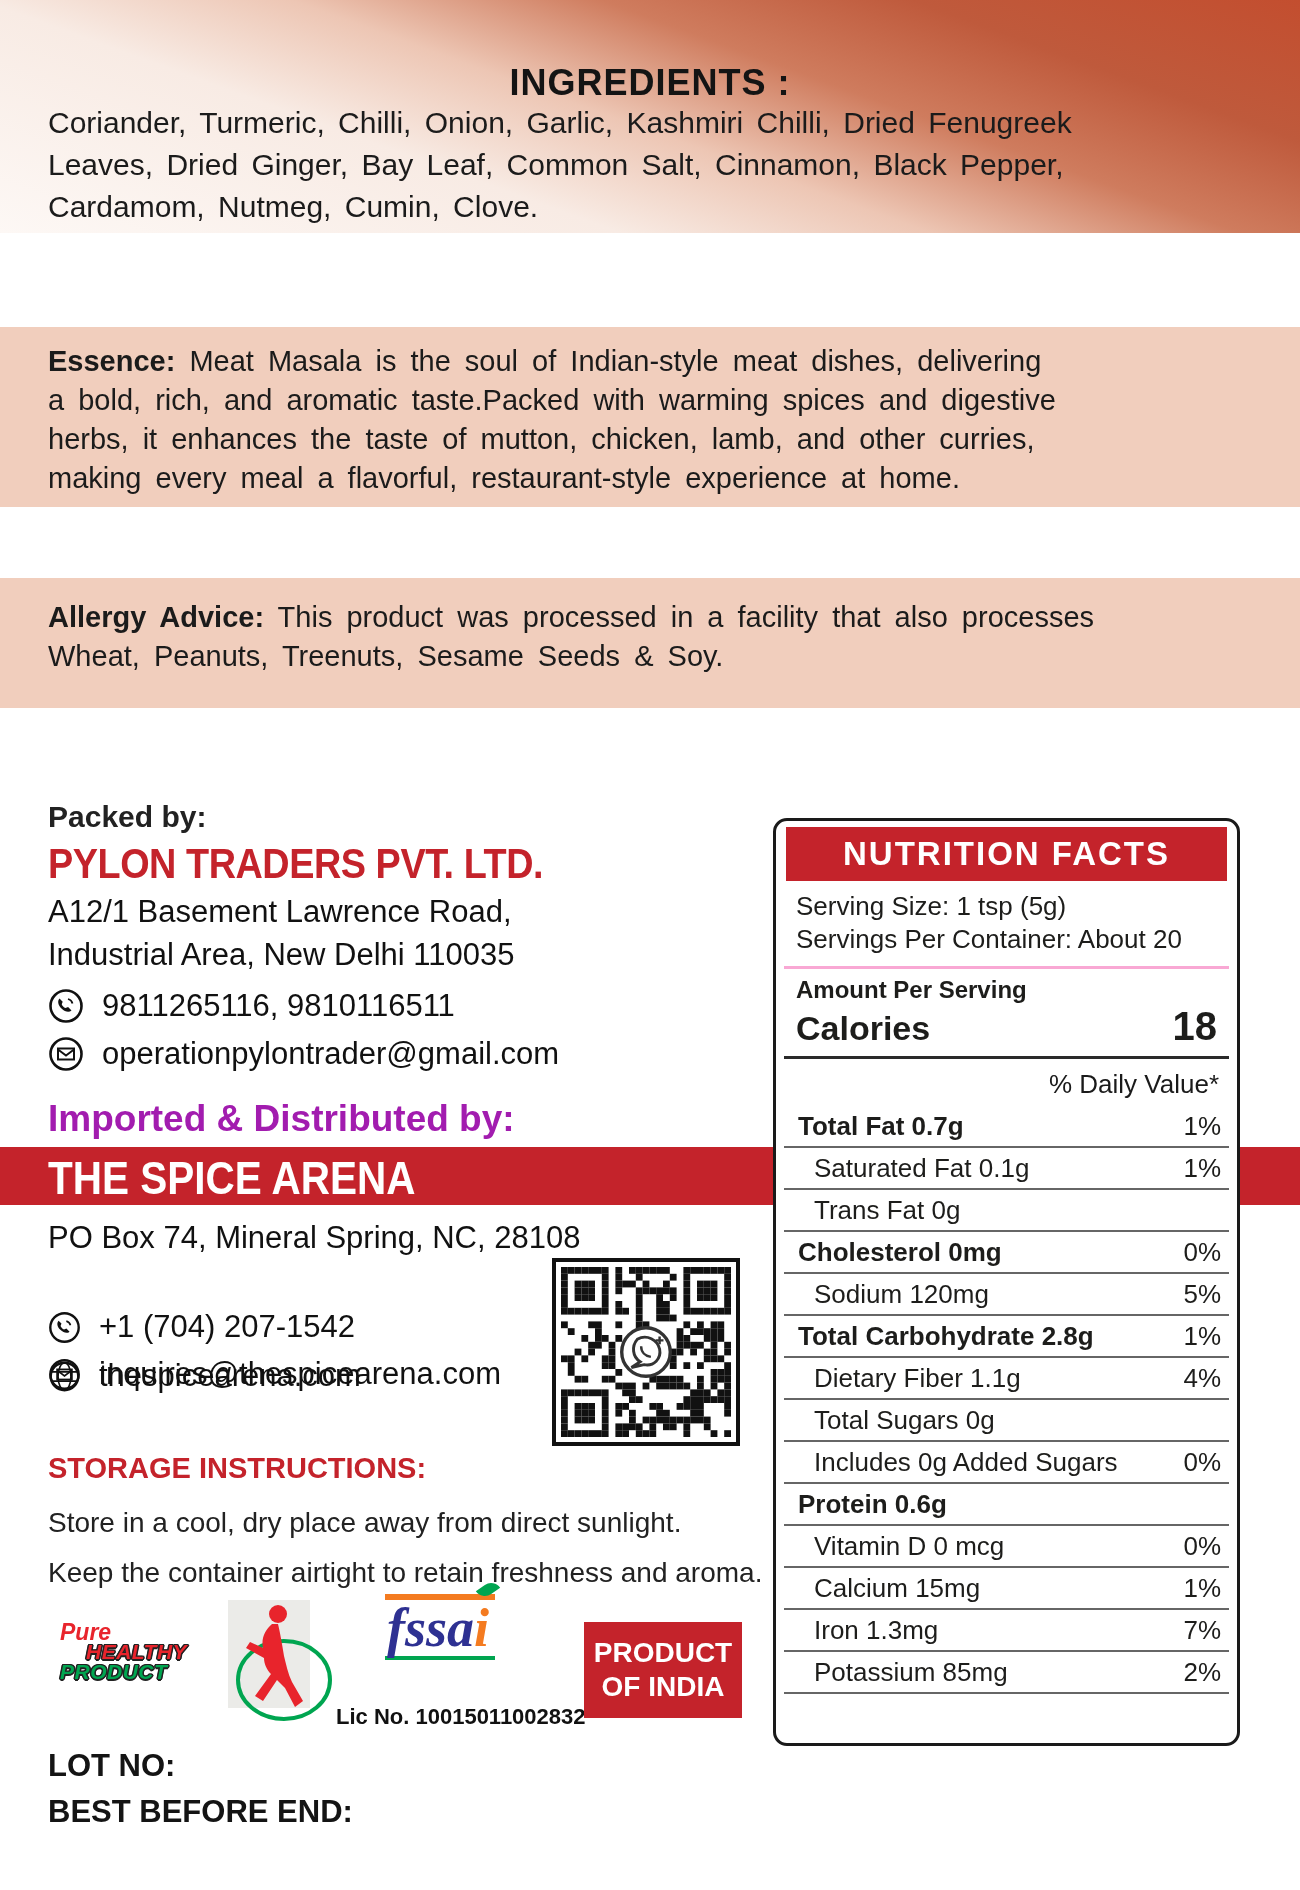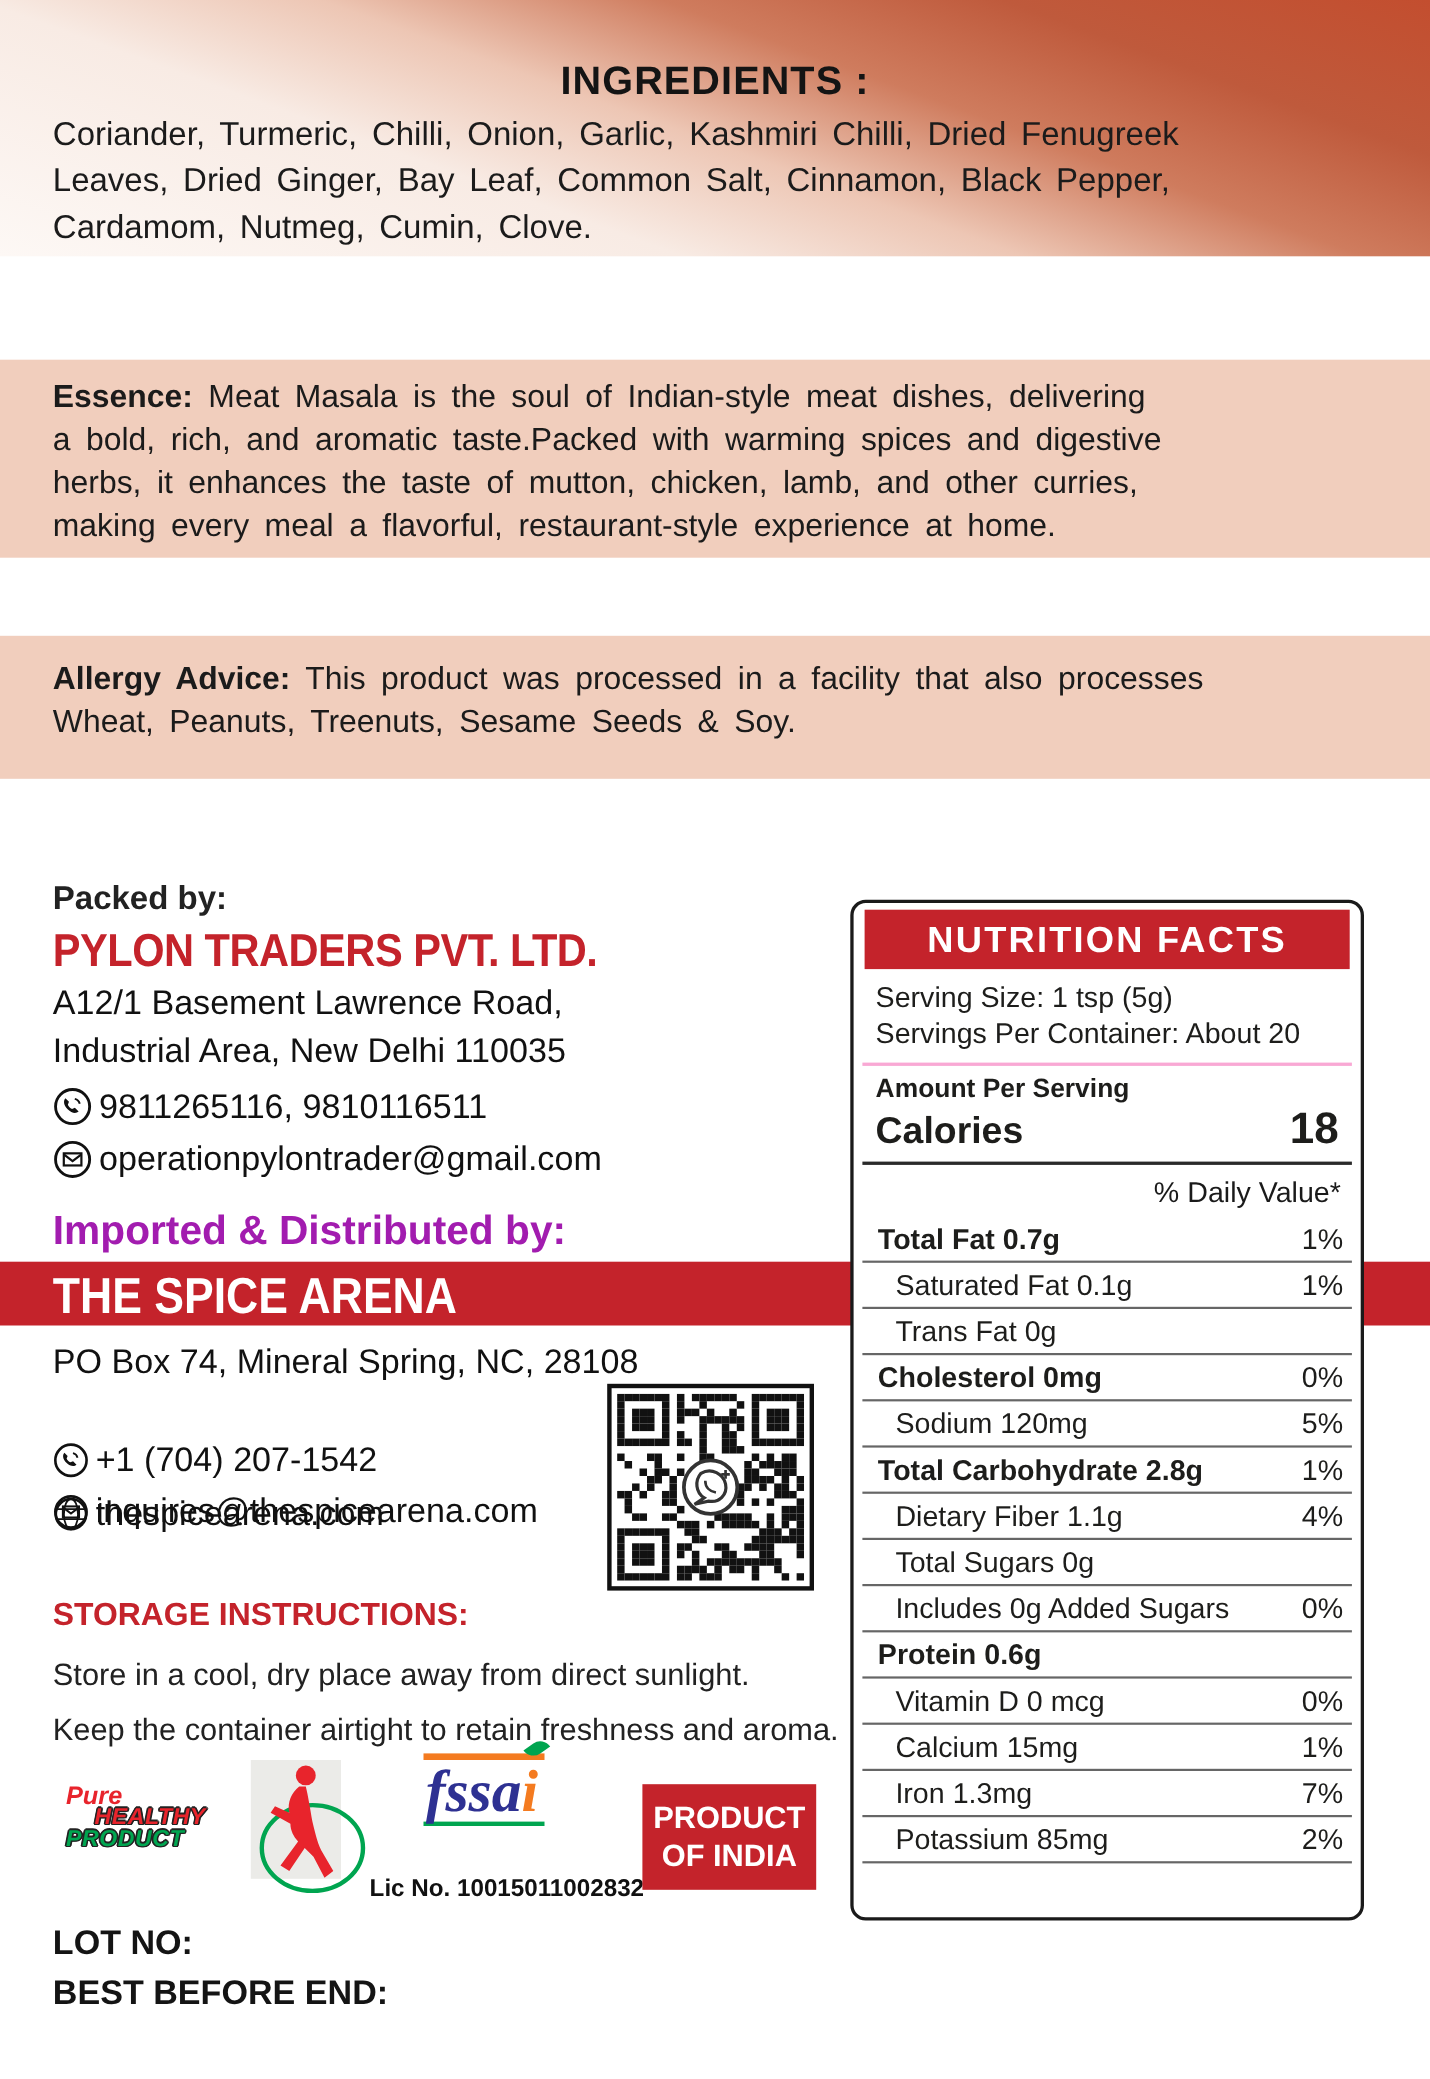--- a/index.html
+++ b/index.html
@@ -2,39 +2,39 @@
 <html><head>
 <meta charset="utf-8">
 <style>
   html,body{margin:0;padding:0;background:#e9e9e9;}
   .page{position:relative;width:1300px;height:1890px;background:#ffffff;overflow:hidden;
         font-family:"Liberation Sans",sans-serif;color:#1d1d1b;margin:0 auto;}
 
   
   .grad-band{position:absolute;left:0;top:0;width:100%;height:233px;
     background:linear-gradient(200deg,#c34e2f 0%,#bf5a3c 20%,#cf7c5e 36%,#edc6b4 52%,#f8ebe4 68%,#fdf8f5 100%);}
-  .ing-title{position:absolute;top:52px;left:0;width:100%;text-align:center;
+  .ing-title{position:absolute;top:62px;left:0;width:100%;text-align:center;
     font-weight:bold;font-size:36px;letter-spacing:1px;color:#141414;}
   .ing-text{position:absolute;left:48px;top:102px;right:40px;font-size:30px;line-height:42px;
     font-weight:500;word-spacing:5px;white-space:pre-line;color:#1b1b1b;}
 
   
   .band{position:absolute;left:0;width:100%;background:#f1cebd;box-sizing:border-box;}
   .band.essence{top:327px;height:180px;padding:15px 44px 0 48px;}
   .band.allergy{top:578px;height:130px;padding:20px 44px 0 48px;}
   .band p{margin:0;font-size:29px;line-height:39px;word-spacing:6px;white-space:pre-line;color:#1b1b1b;}
   .band b{font-weight:bold;}
 
   
   .packed-label{position:absolute;left:48px;top:800px;font-size:30px;font-weight:600;color:#222;}
   .pylon{position:absolute;left:48px;top:840px;font-size:42px;font-weight:bold;color:#c4232b;
     transform:scaleX(.9);transform-origin:0 0;letter-spacing:-.5px;white-space:nowrap;}
   .addr{position:absolute;left:48px;top:890px;font-size:31px;line-height:43px;white-space:pre-line;color:#111;}
 
-  .crow{position:absolute;left:48px;display:flex;align-items:center;gap:6px;font-size:31px;color:#111;}
+  .crow{position:absolute;left:48px;display:flex;align-items:center;gap:18px;font-size:31px;color:#111;}
   .crow .cicon{width:36px;height:36px;flex:0 0 36px;}
   .crow.small .cicon{width:33px;height:33px;flex:0 0 33px;}
   #prow1{top:988px;} #prow2{top:1036px;}
   #srow1{top:1310px;margin-top:48px;} #srow2{top:1309px;} #srow3{top:1356px;}
 
   .imported{position:absolute;left:48px;top:1098px;font-size:37px;font-weight:600;color:#a21caf;}
   .red-band{position:absolute;left:0;top:1147px;width:100%;height:58px;background:#c4232b;display:flex;align-items:flex-end;}
   .spice-name{margin-left:48px;color:#fff;font-weight:bold;font-size:46px;white-space:nowrap;
     transform:scaleX(.88);transform-origin:0 50%;}
   .pobox{position:absolute;left:48px;top:1220px;font-size:31px;color:#111;}

